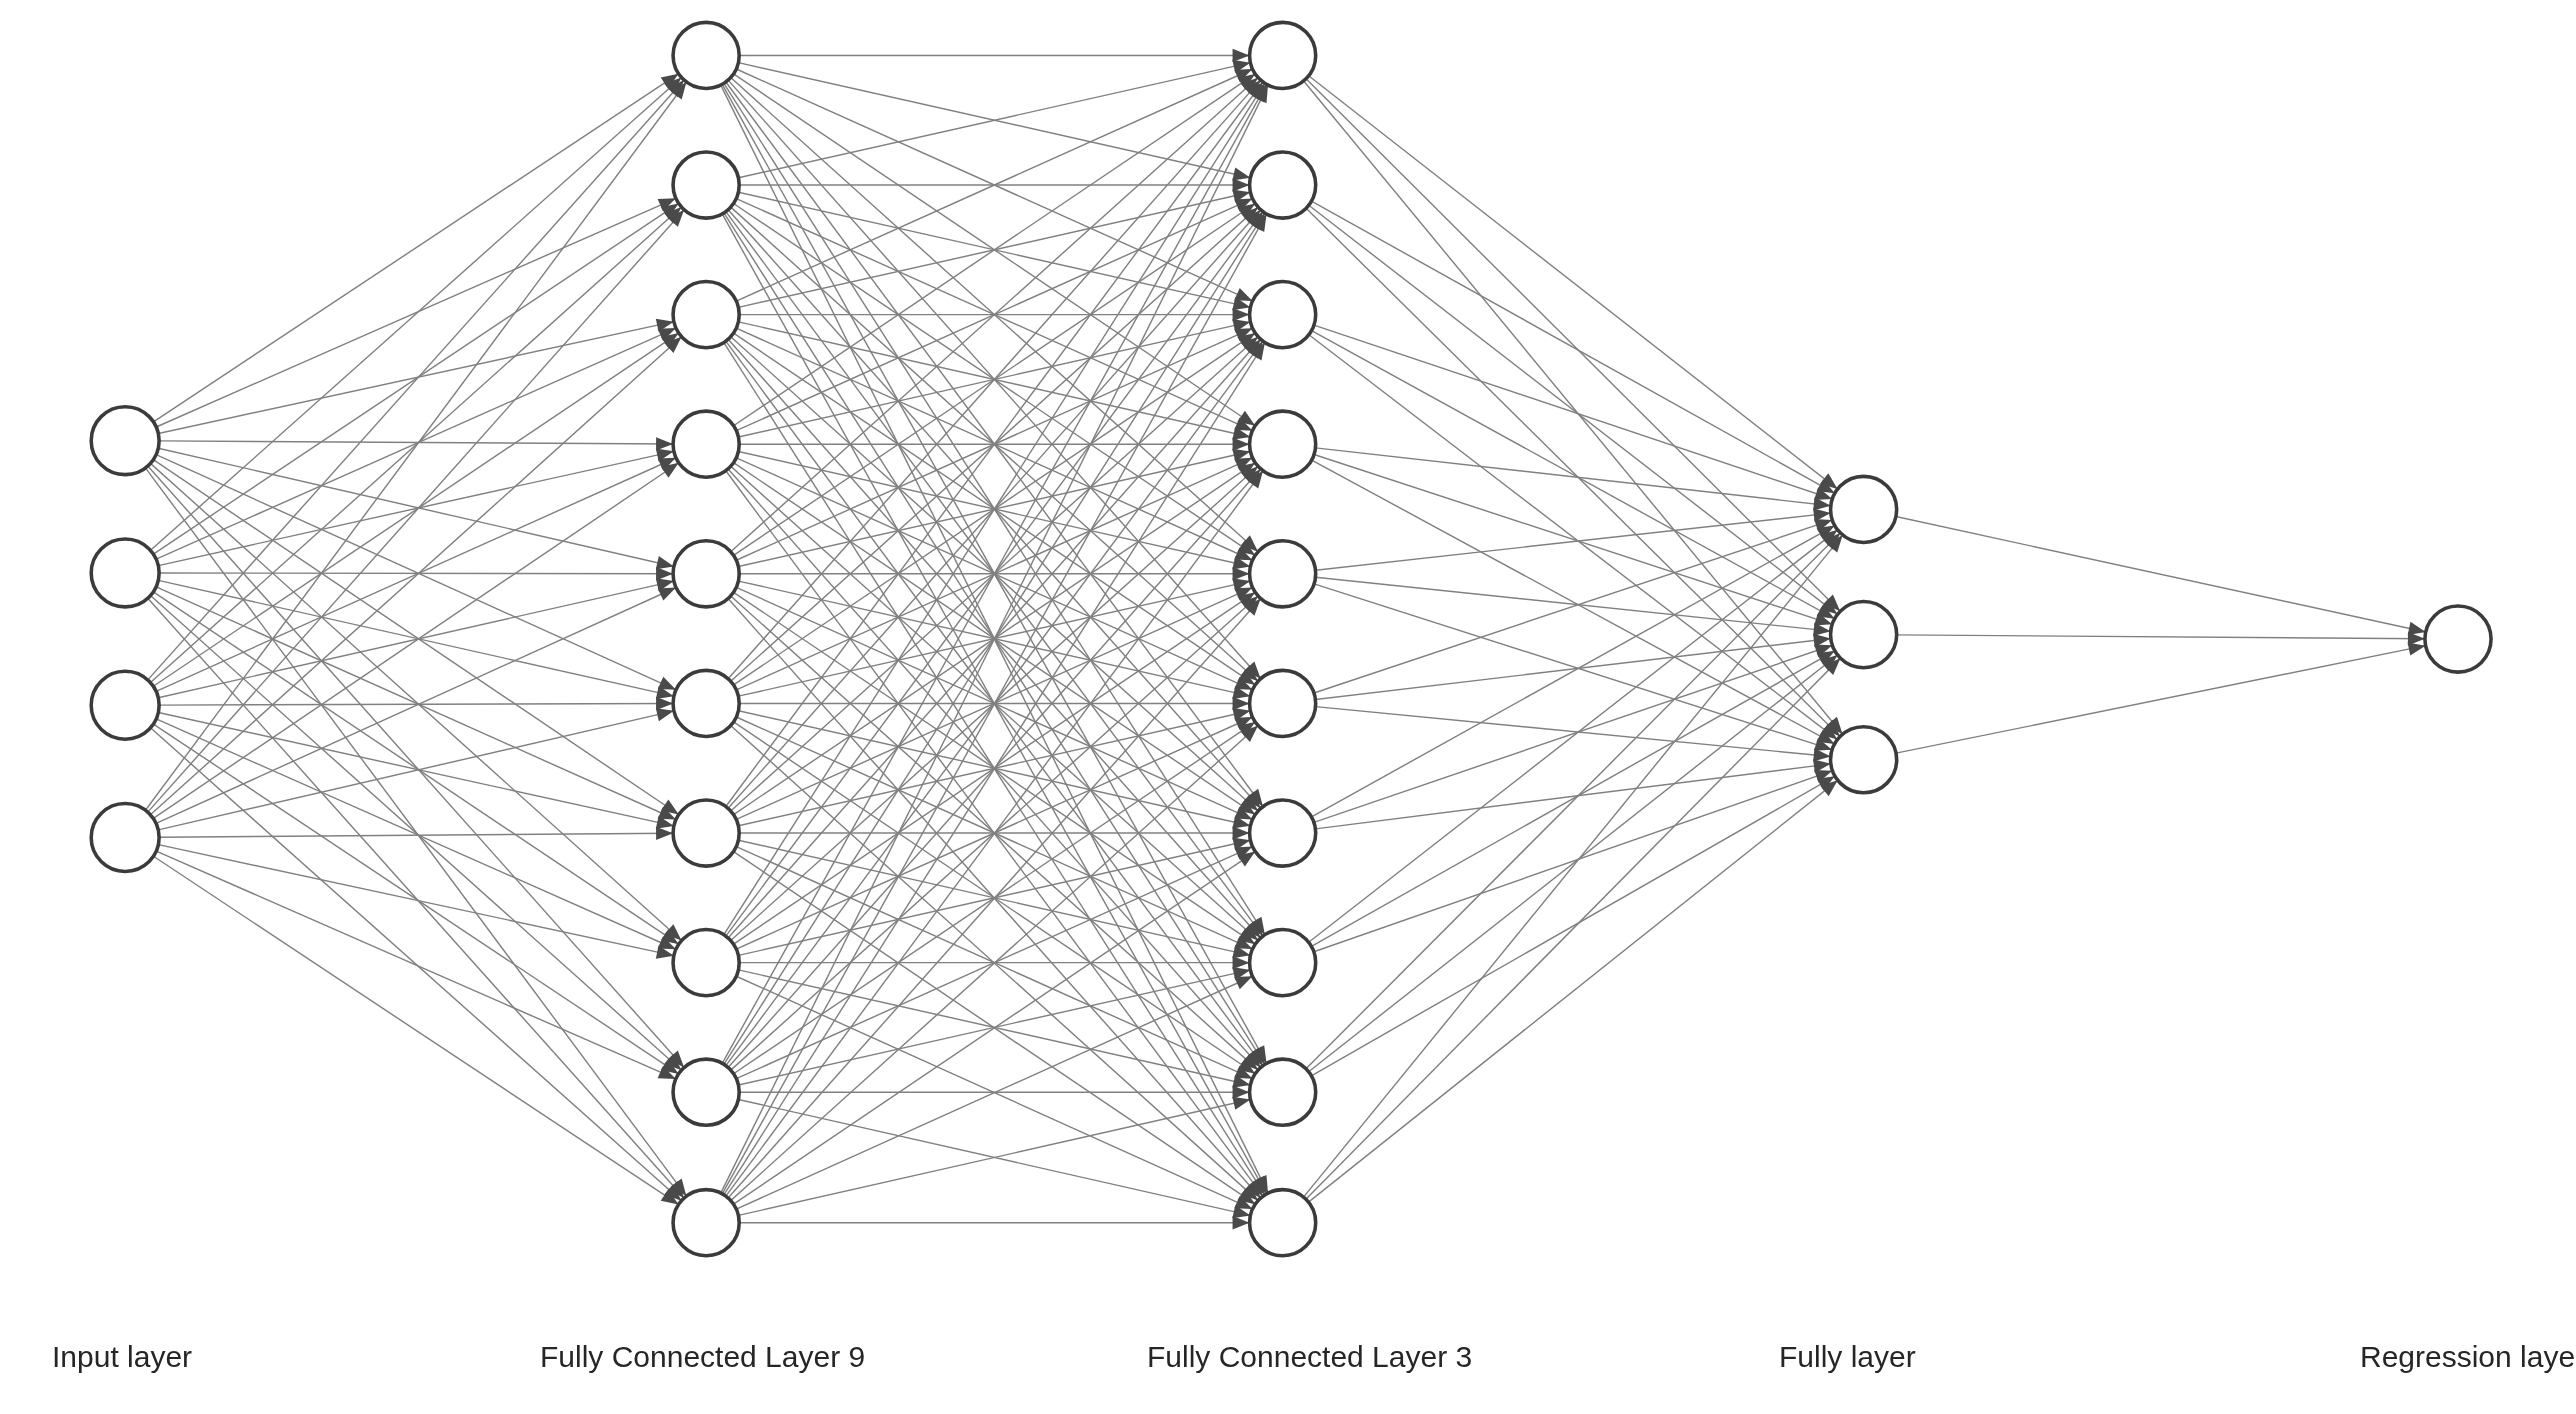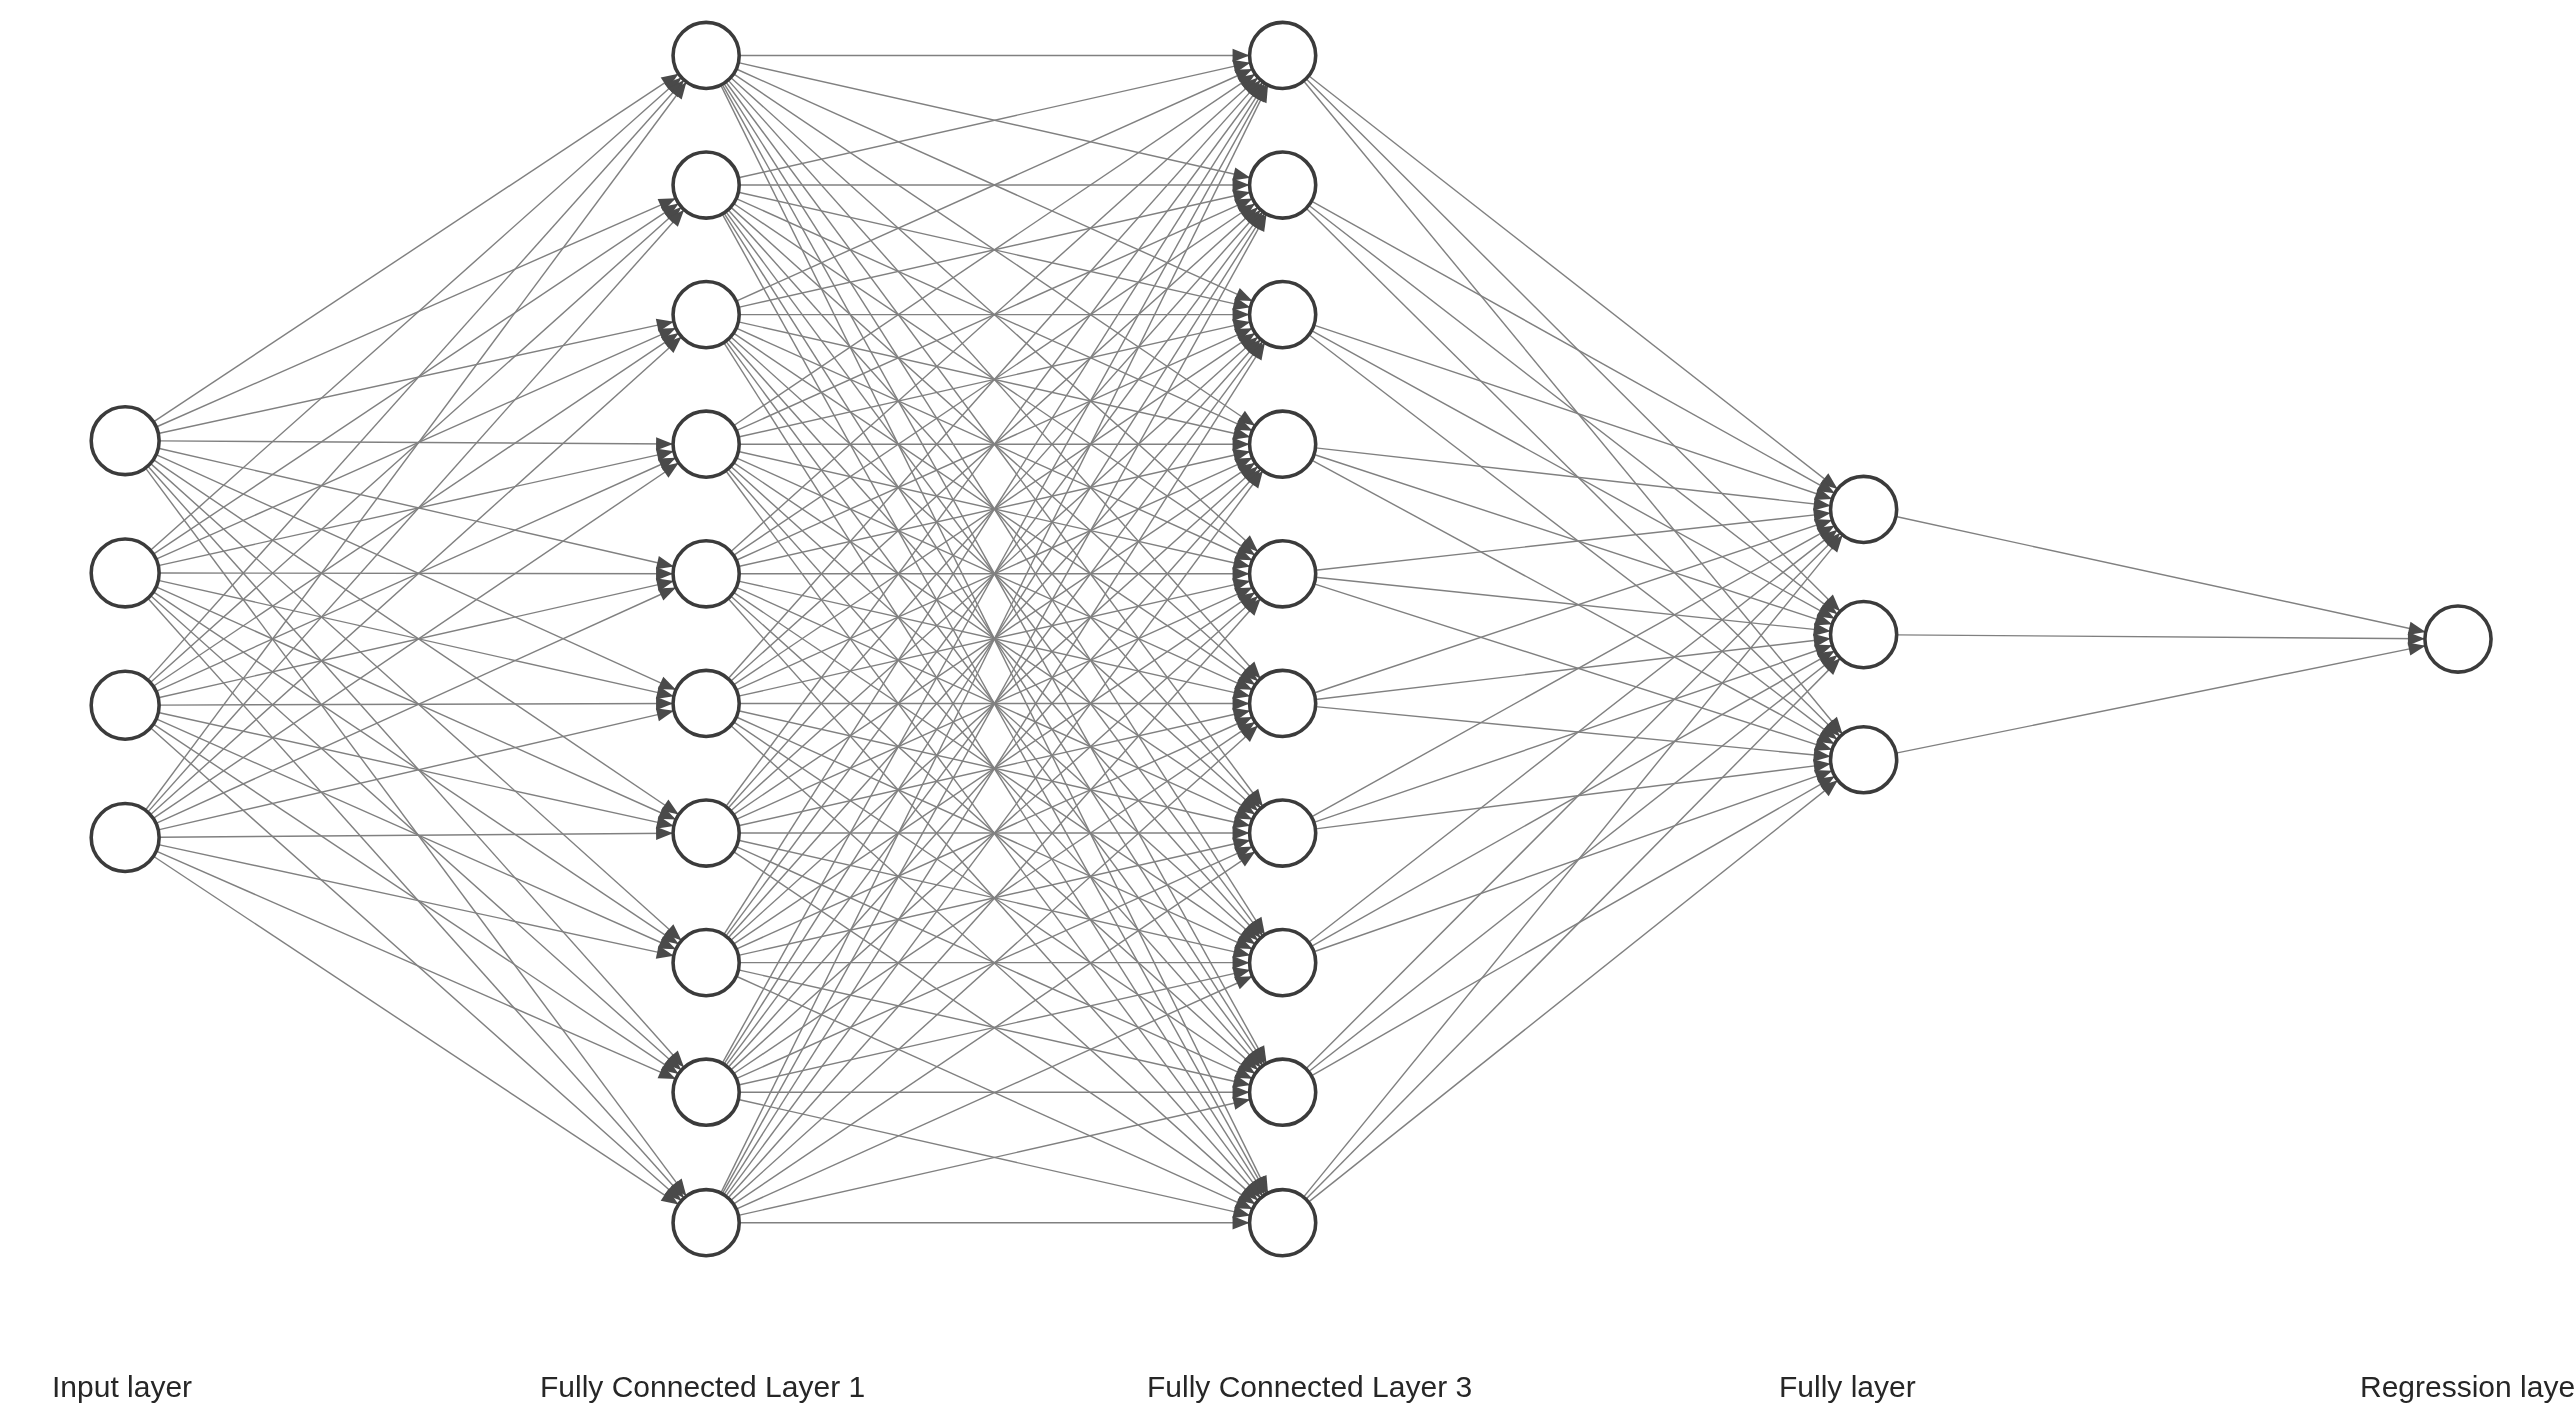--- a/index.html
+++ b/index.html
@@ -40,21 +40,21 @@
     fill: #4a4a4a;
     stroke: none;
   }
   .layer-label {
     position: absolute;
     font-family: "Liberation Sans", "DejaVu Sans", sans-serif;
     font-size: 30px;
     line-height: 36px;
     color: #262626;
     white-space: nowrap;
-    top: 1369px;
+    top: 1339px;
     text-align: center;
   }
   .lbl-input      { left: 52px;   }
   .lbl-fc1        { left: 540px;  }
   .lbl-fc2        { left: 1147px; }
   .lbl-output     { left: 1779px; }
   .lbl-regression { left: 2360px; }
 </style>
 </head>
 <body>
@@ -439,21 +439,21 @@
         <circle cx="1435" cy="1368" r="37" class="node-circle"></circle>
         <circle cx="2085" cy="570" r="37" class="node-circle"></circle>
         <circle cx="2085" cy="710" r="37" class="node-circle"></circle>
         <circle cx="2085" cy="850" r="37" class="node-circle"></circle>
         <circle cx="2750" cy="715" r="37" class="node-circle"></circle>
       </g>
   </svg>
 
   <div class="layer-label lbl-input">Input layer</div>
 
-  <div class="layer-label lbl-fc1">Fully Connected Layer 1</div>
+  <div class="layer-label lbl-fc1">Fully Connected Layer 9</div>
 
   <div class="layer-label lbl-fc2">Fully Connected Layer 3</div>
 
   <div class="layer-label lbl-output">Fully layer</div>
 
   <div class="layer-label lbl-regression">Regression layer</div>
 
 </div>
 
 

